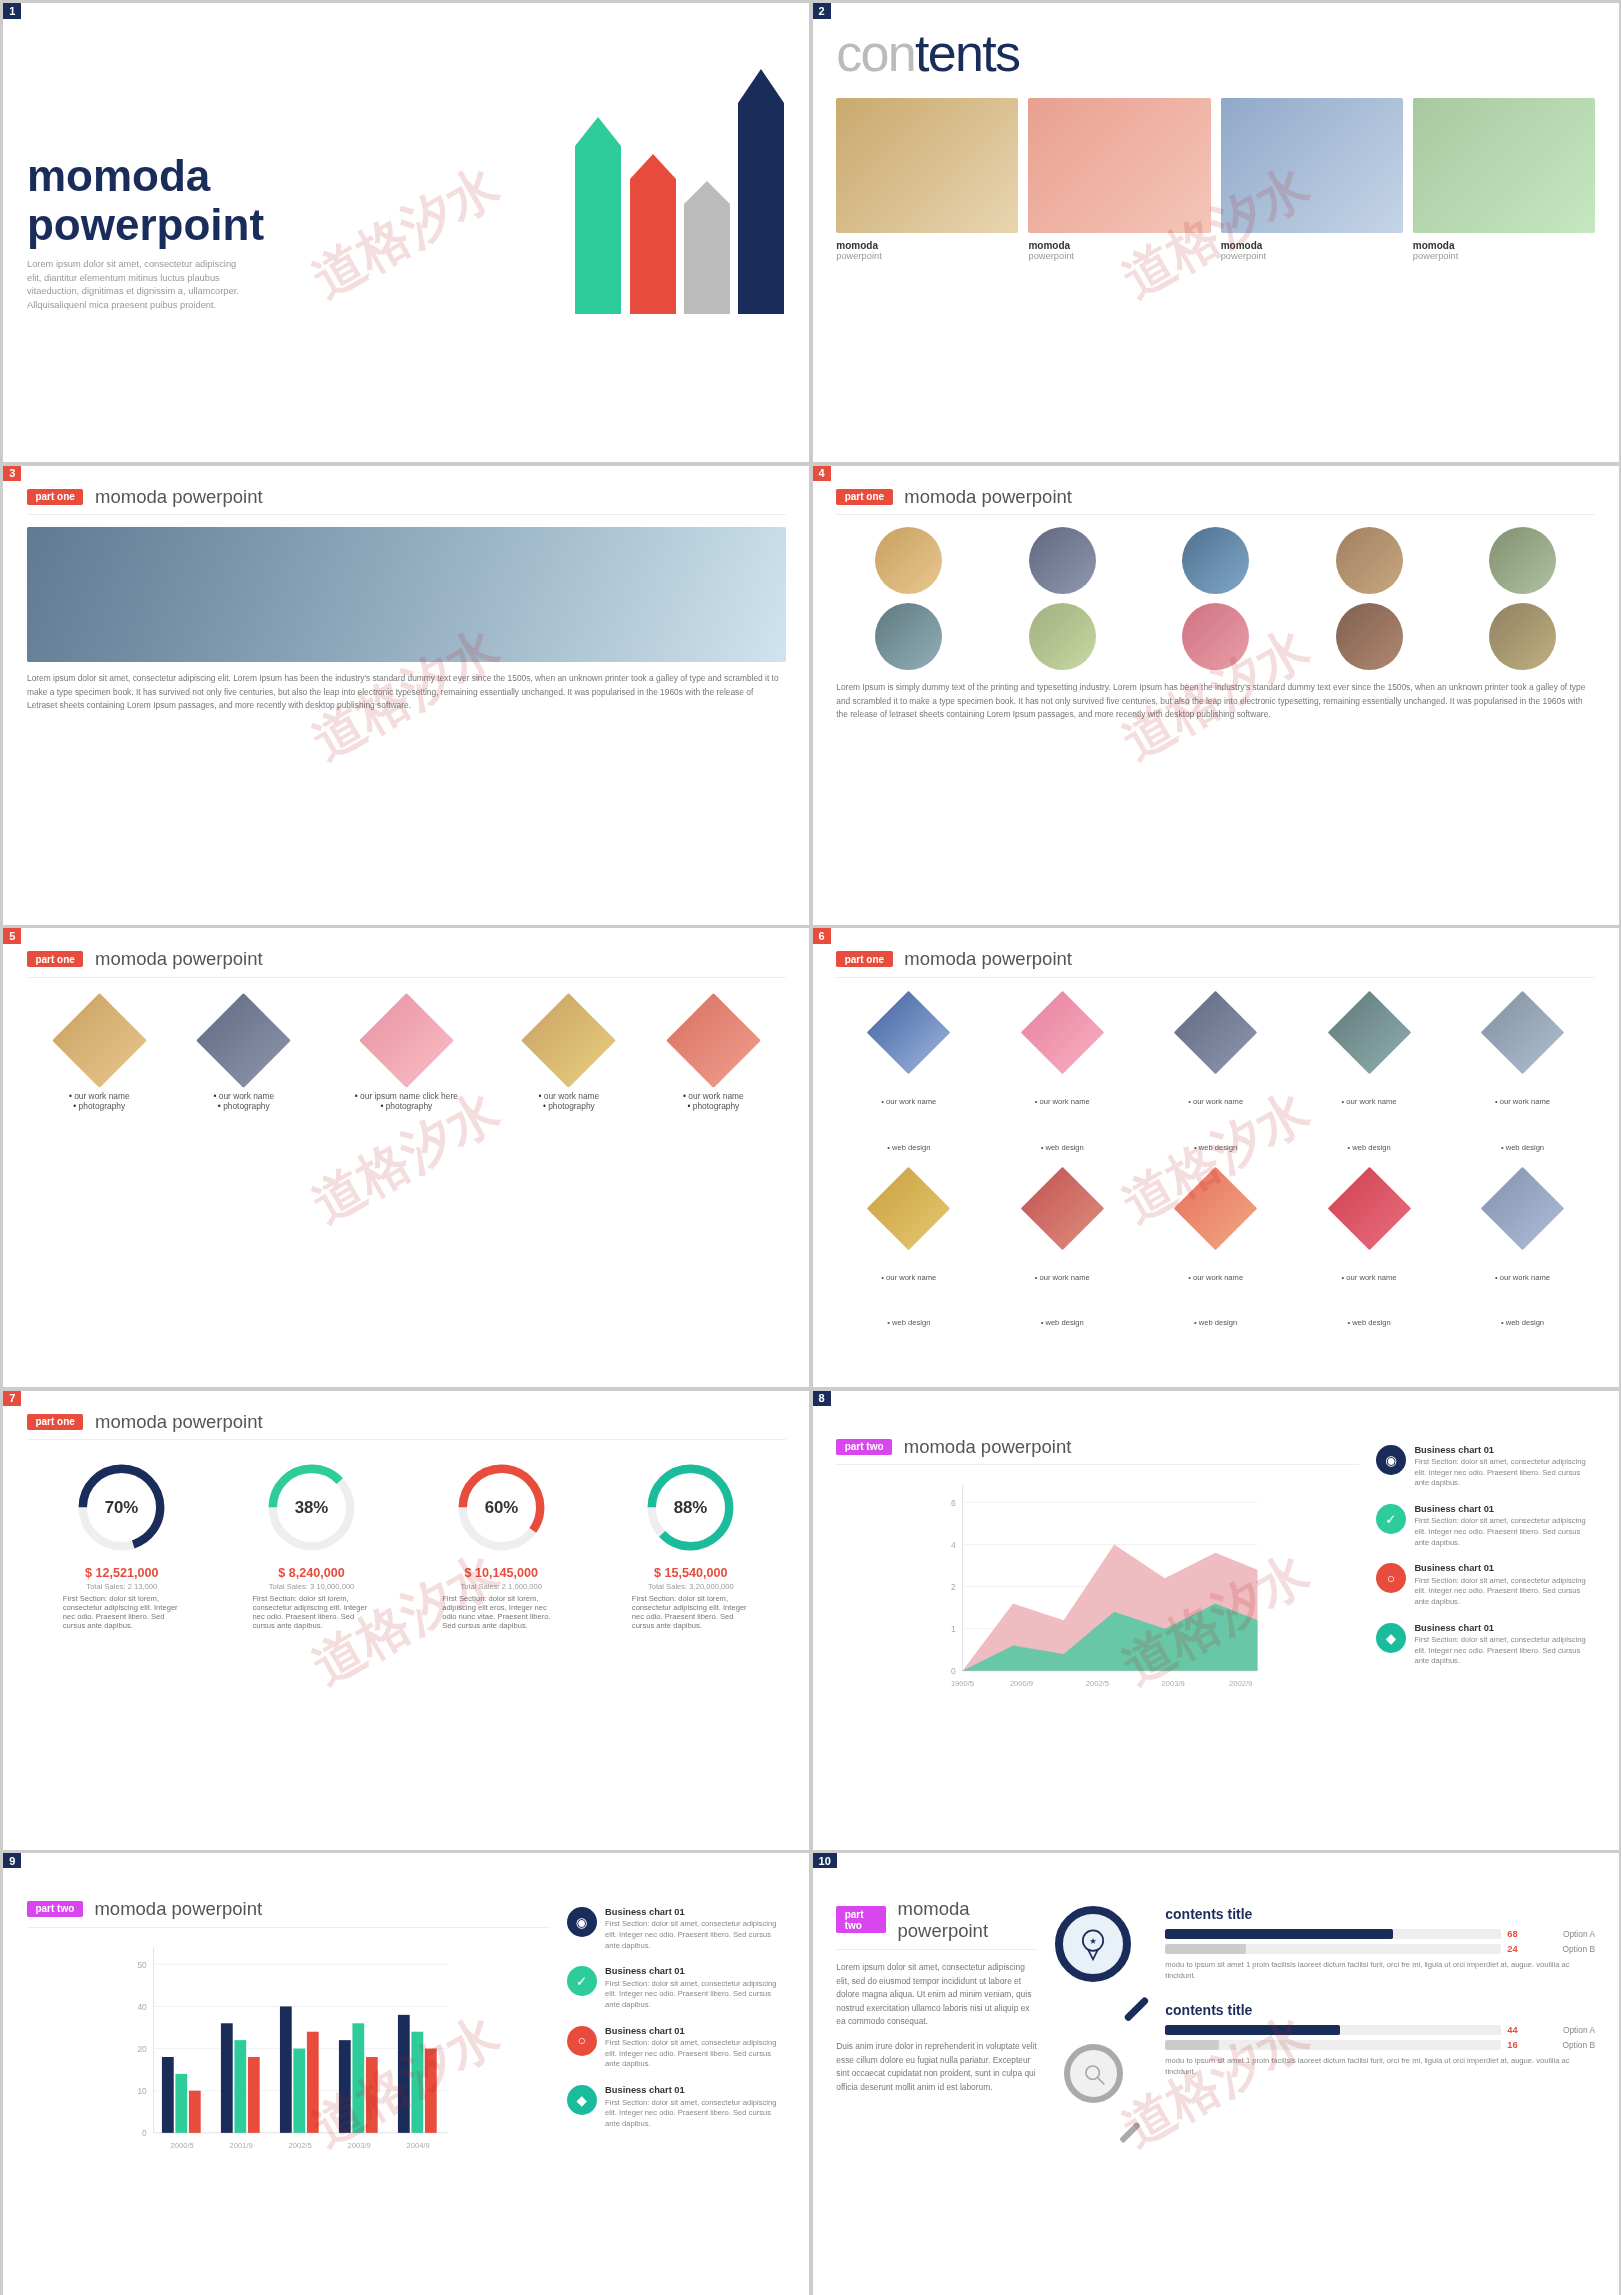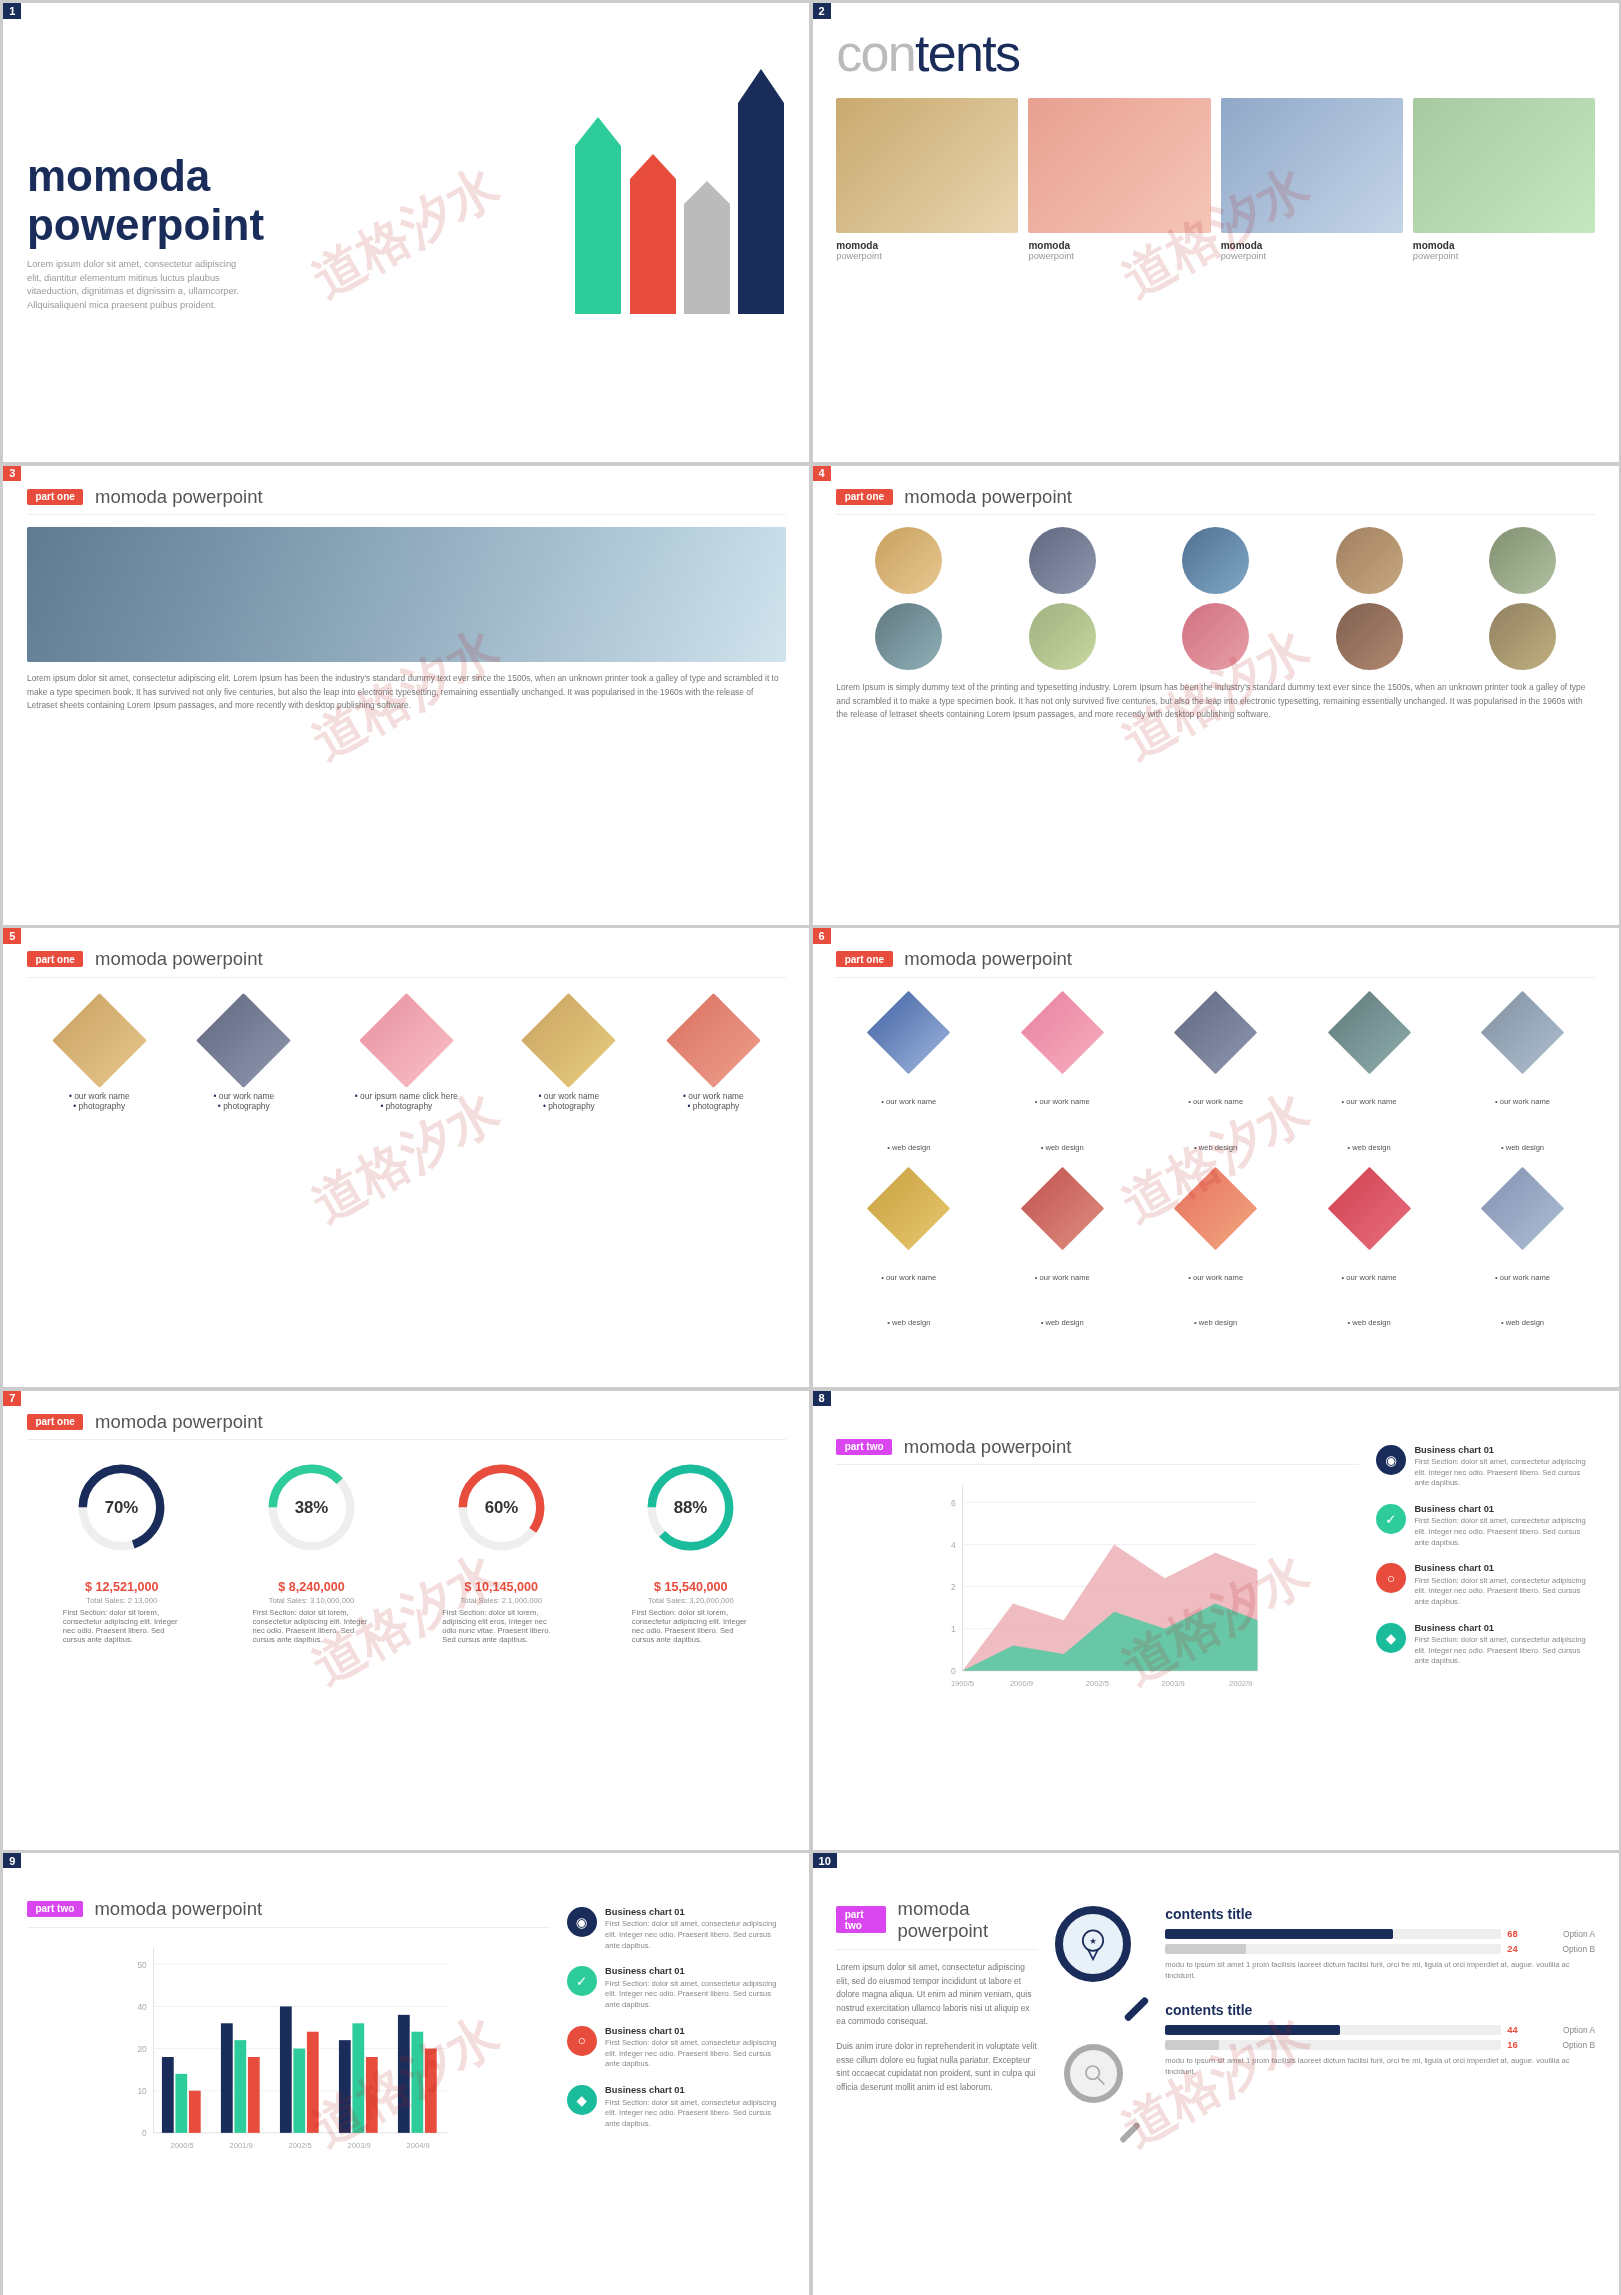--- a/index.html
+++ b/index.html
@@ -187,21 +187,21 @@
     .wd10 { background: linear-gradient(135deg,#8090b0,#b0c0d8); }
     .work-label { font-size: 7.6px; color: #555; line-height: 1.4; margin-top: 35px; }
 
     
     .slide-7 .circles-row {
       display: flex; justify-content: space-around; align-items: center;
       margin: 17px 0;
     }
     .donut-wrap { text-align: center; }
     .donut-svg { width: 101px; height: 101px; }
-    .donut-money { font-size: 12.6px; color: #e74c3c; font-weight: bold; margin-top: 19px; text-align: center; }
+    .donut-money { font-size: 12.6px; color: #e74c3c; font-weight: bold; margin-top: 5px; text-align: center; }
     .donut-sub { font-size: 7.6px; color: #999; margin-top: 1.7px; }
     .donut-desc { font-size: 7.6px; color: #777; margin-top: 3.4px; max-width: 118px; text-align: left; margin-left: auto; margin-right: auto; }
 
     
     .slide-8 { display: flex; gap: 17px; }
     .slide-8 .chart-col { flex: 1; }
     .slide-8 .info-col { width: 219px; }
     .area-chart { width: 100%; height: 236px; }
     .biz-item { display: flex; gap: 8.4px; margin-bottom: 15px; align-items: flex-start; }
     .biz-icon {

